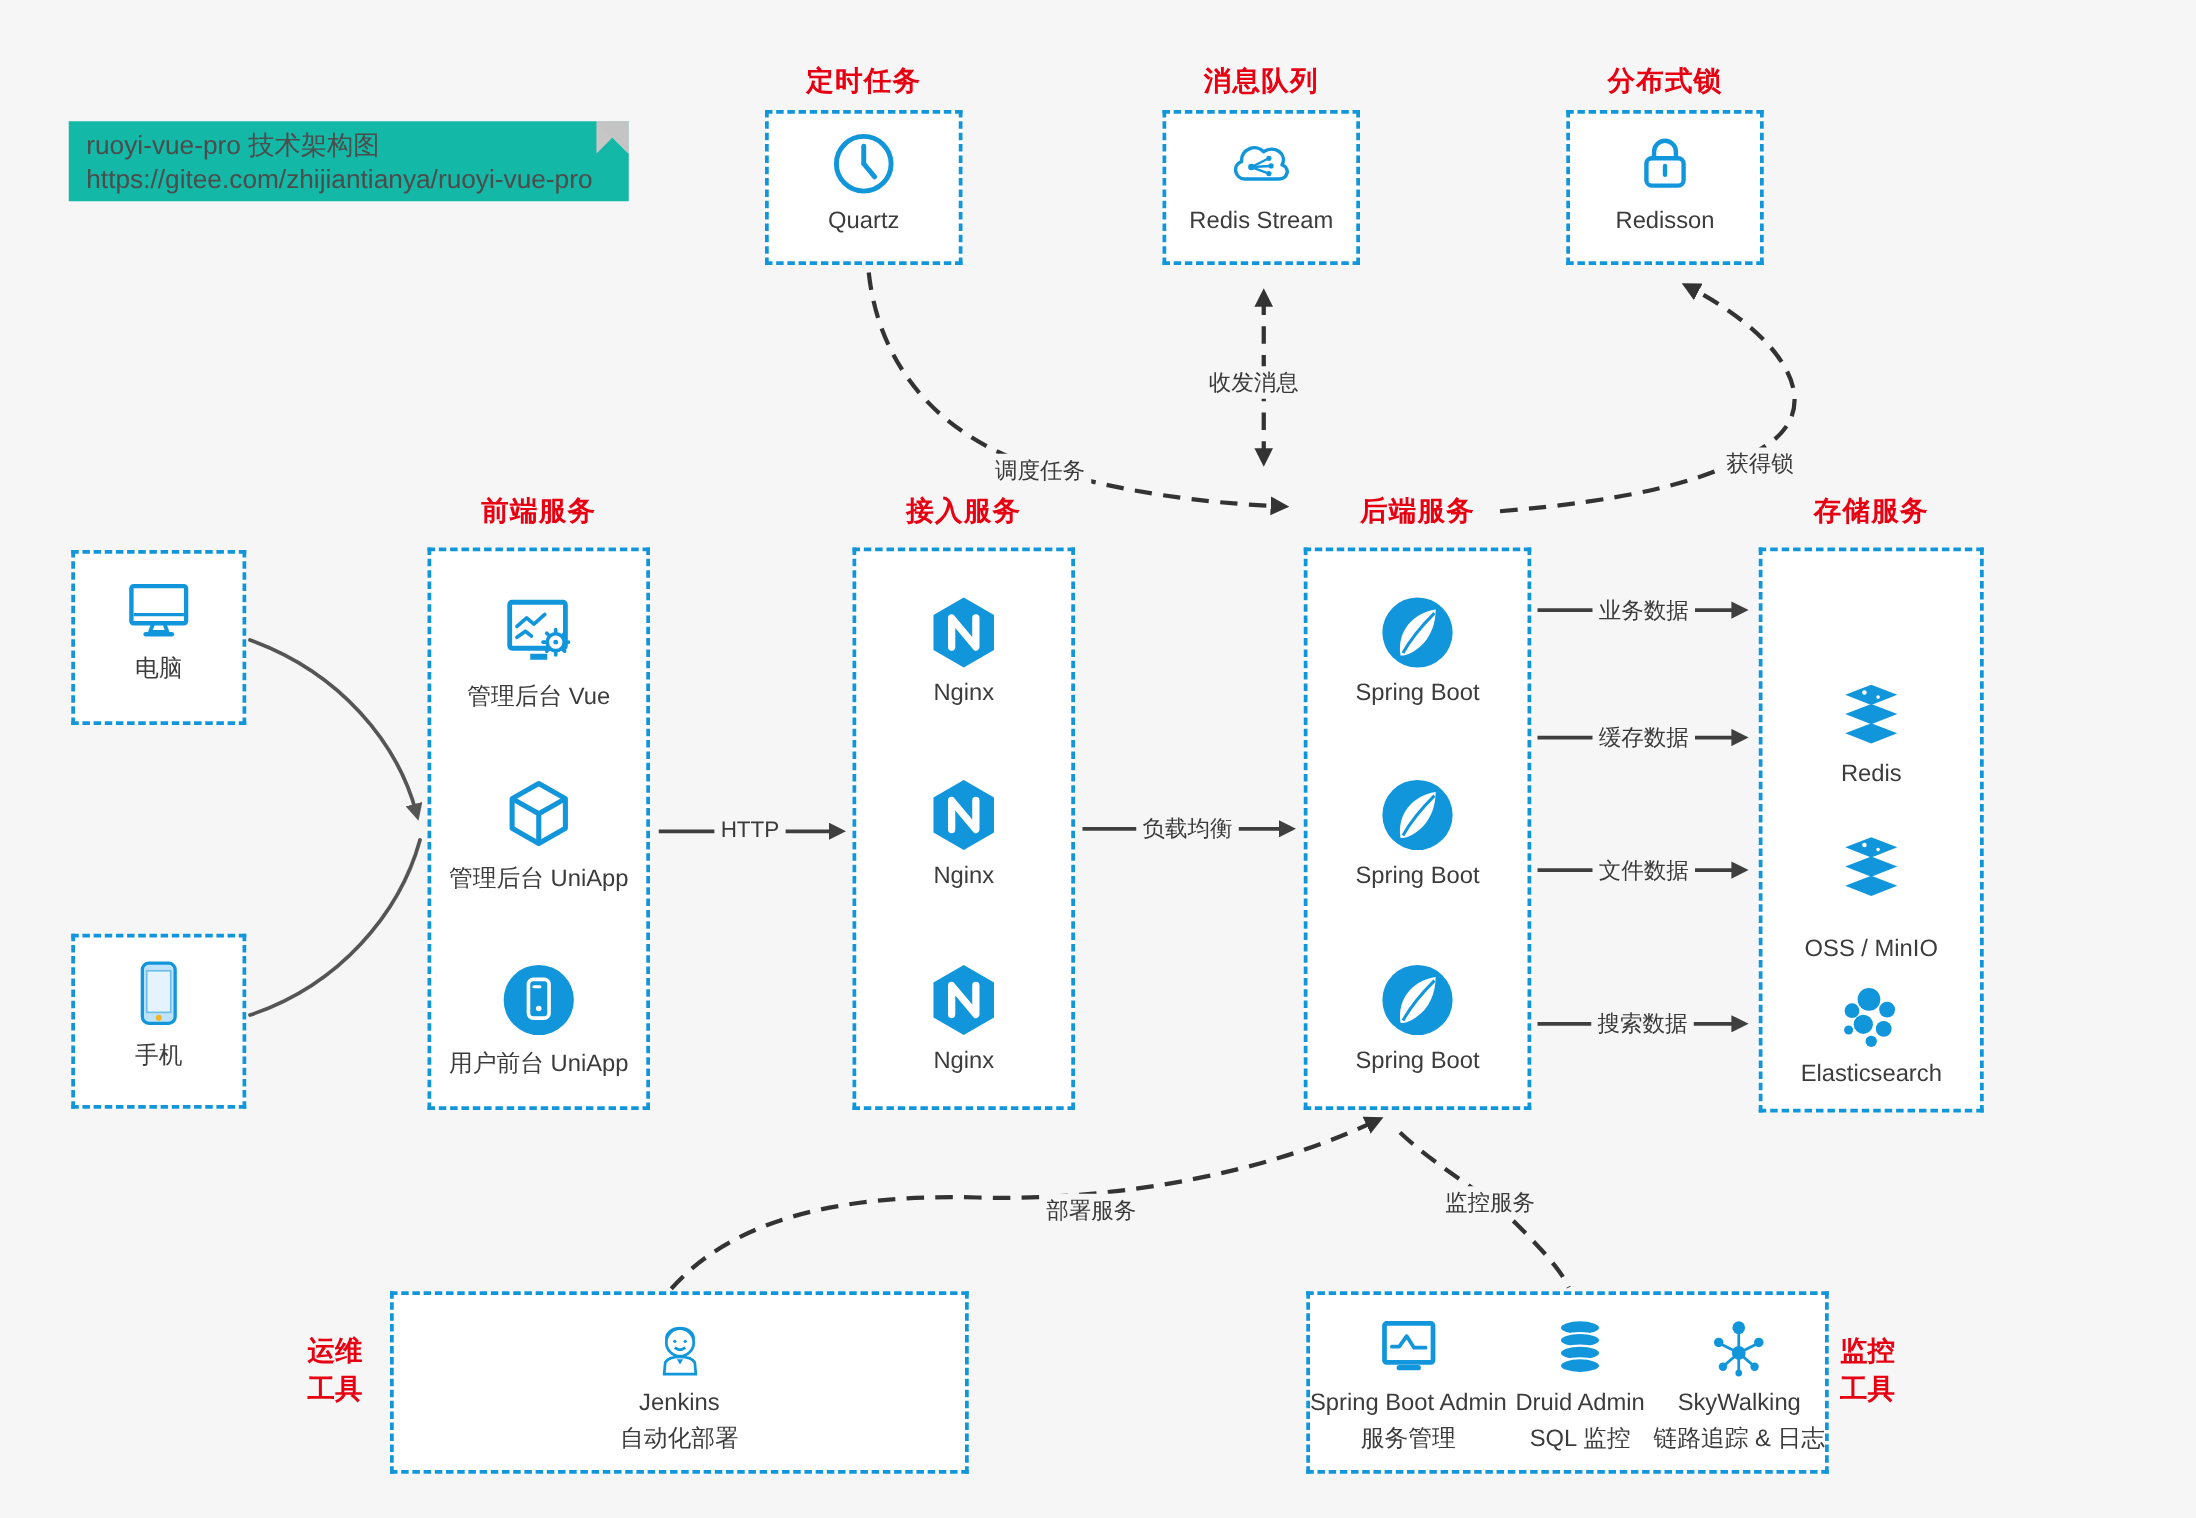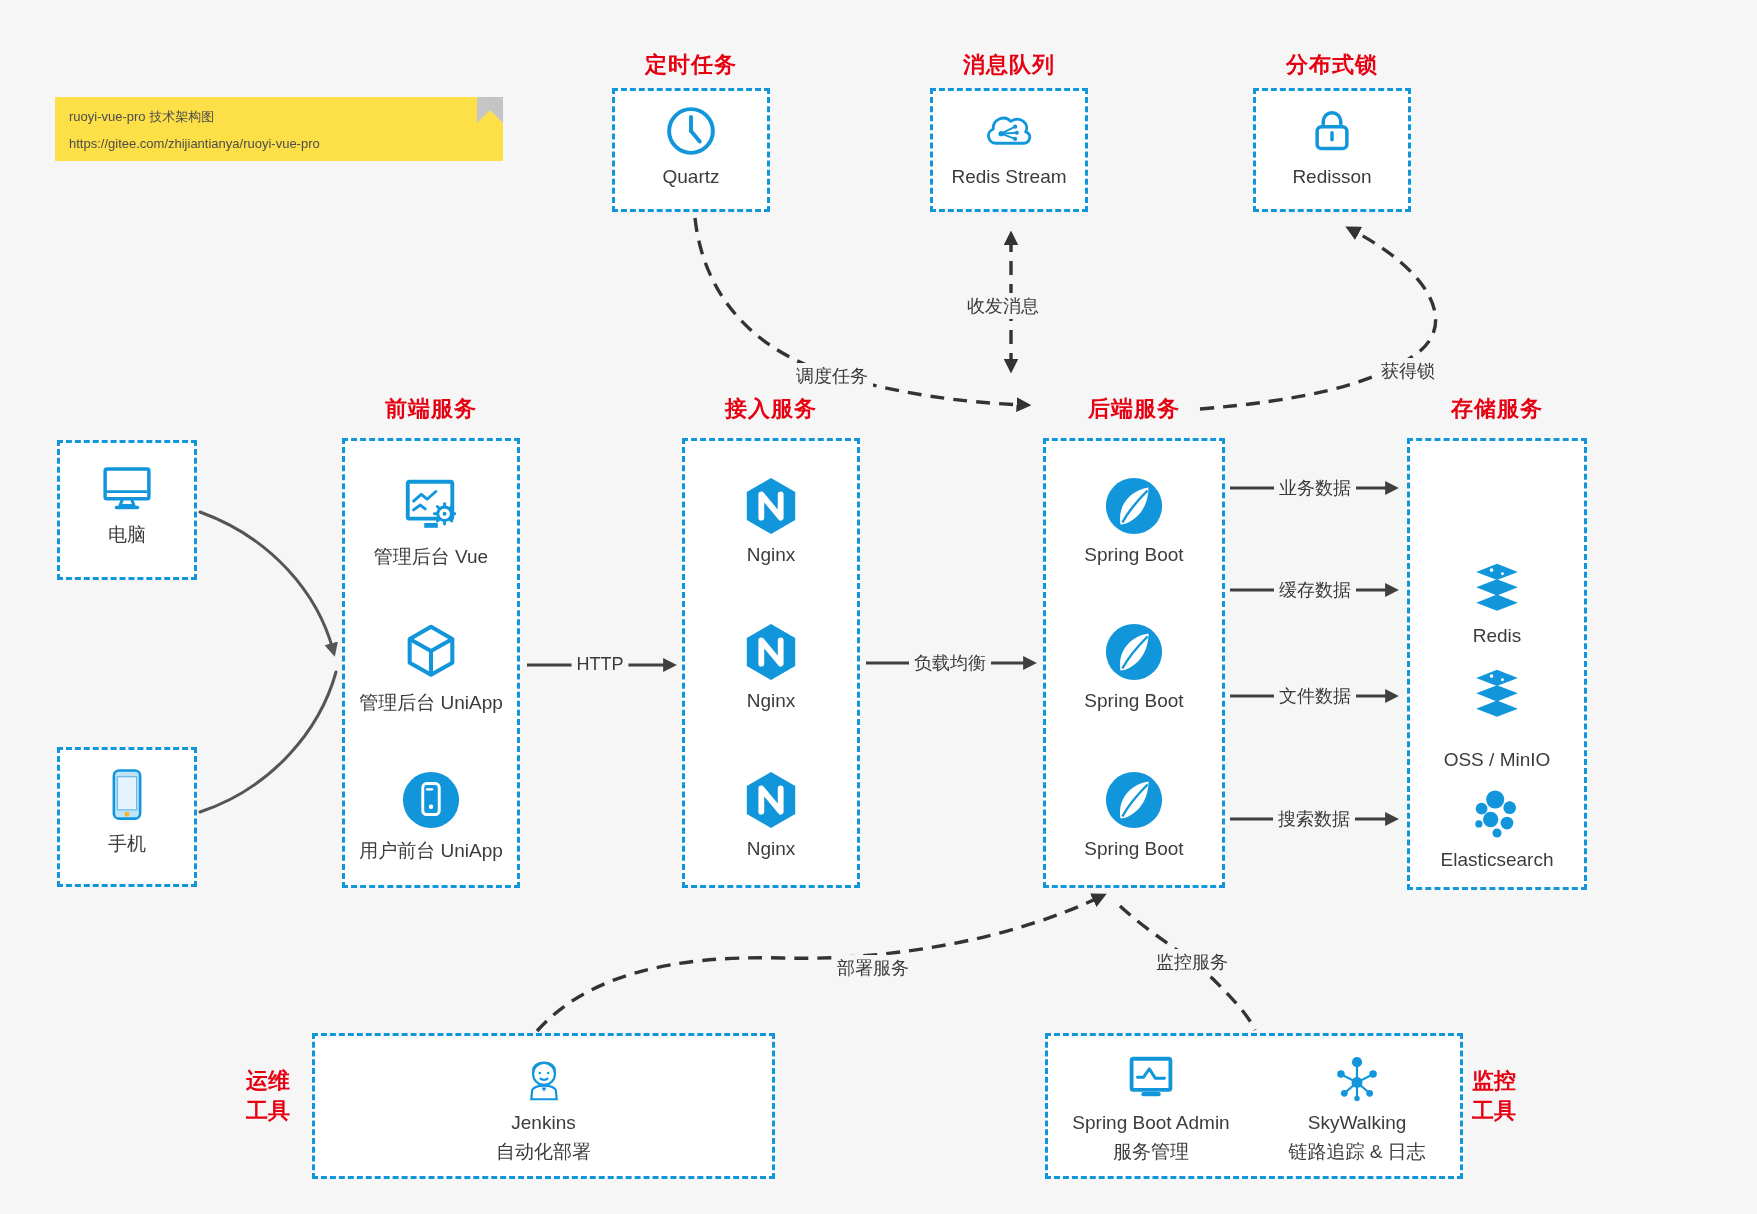--- a/index.html
+++ b/index.html
@@ -20,22 +20,22 @@
   .cell{position:absolute;left:0;width:100%;display:flex;flex-direction:column;align-items:center;gap:7px;}
   .cell .lbl{font-size:19px;color:var(--text);white-space:nowrap;}
 
   .bcells{position:absolute;inset:0;display:flex;}
   .bcell{flex:1;display:flex;flex-direction:column;align-items:center;padding-top:16px;gap:4px;}
   .bcell .nm,.bcell .ds{font-size:19px;color:var(--text);white-space:nowrap;line-height:25px;}
 
   .overlay{position:absolute;left:0;top:0;z-index:5;pointer-events:none;}
   .edge-label{position:absolute;transform:translate(-50%,-50%);font-size:18px;color:#3a3a3a;background:var(--bg);padding:1px 5px;white-space:nowrap;z-index:6;}
 
-  #note{position:absolute;left:55px;top:97px;width:448px;height:64px;background:#fde047;z-index:2;
-        padding:6px 0 0 14px;font-size:13px;line-height:27px;color:#4c4c4c;}
+  #note{position:absolute;left:55px;top:97px;width:448px;height:64px;background:#14b8a6;z-index:2;
+        padding:6px 0 0 14px;font-size:21px;line-height:27px;color:#4c4c4c;}
   #note .fold{position:absolute;right:0;top:0;}
 
   svg.icon{display:block;}
 </style>
 </head>
 <body>
 
 <div id="canvas">
 
   <div id="note">
@@ -207,21 +207,21 @@
         <circle cx="32" cy="32" r="29" fill="#1296db"></circle>
         <path d="M47 13 C28 16 15 31 18 51 C21 51 25 50 28 48 C41 41 47 27 47 13 Z" fill="#fff"></path>
         <path d="M20 49 C27 36 38 24 46 16" stroke="#1296db" stroke-width="2.5" fill="none"></path>
       </svg>
       <div class="lbl">Spring Boot</div>
     </div>
   </div>
 
   <div class="col-title" style="left:1407px;top:394px;width:180px">存储服务</div>
   <div class="dash-box" style="left:1407px;top:438px;width:180px;height:452px">
-    <div class="cell" style="top:120px;gap:6px">
+    <div class="cell" style="top:104px;gap:6px">
       <svg class="icon" width="58" height="58" viewBox="0 0 64 64">
         <g fill="#1296db">
           <path d="M32 3 L55 12 L32 21 L9 12 Z"></path>
           <path d="M32 20 L55 29 L32 38 L9 29 Z"></path>
           <path d="M32 37 L55 46 L32 55 L9 46 Z"></path>
         </g>
         <circle cx="26" cy="10" r="2" fill="#fff"></circle>
           <circle cx="38" cy="14" r="1.6" fill="#fff"></circle>
       </svg>
       <div class="lbl">Redis</div>
@@ -288,20 +288,32 @@
         <svg class="icon" width="54" height="54" viewBox="0 0 64 64">
           <rect x="9" y="8" width="46" height="37" rx="2" fill="none" stroke="#1296db" stroke-width="4.5"></rect>
           <path d="M16 30 h7 l7 -10 7 11 h11" fill="none" stroke="#1296db" stroke-width="3.5" stroke-linecap="round" stroke-linejoin="round"></path>
           <path d="M23 50 h18" stroke="#1296db" stroke-width="5" stroke-linecap="round"></path>
         </svg>
         <div class="nm">Spring Boot Admin</div>
         <div class="ds">服务管理</div>
       </div>
       <div class="bcell">
         <svg class="icon" width="54" height="54" viewBox="0 0 64 64">
+          <g fill="#1296db" stroke="#fff" stroke-width="2">
+            <ellipse cx="32" cy="12" rx="19" ry="7"></ellipse>
+            <ellipse cx="32" cy="24" rx="19" ry="7"></ellipse>
+            <ellipse cx="32" cy="36" rx="19" ry="7"></ellipse>
+            <ellipse cx="32" cy="48" rx="19" ry="7"></ellipse>
+          </g>
+        </svg>
+        <div class="nm">Druid Admin</div>
+        <div class="ds">SQL 监控</div>
+      </div>
+      <div class="bcell">
+        <svg class="icon" width="54" height="54" viewBox="0 0 64 64">
           <g stroke="#1296db" stroke-width="2.6">
             <path d="M32 36 L32 14"></path>
               <path d="M32 36 L14 27"></path>
               <path d="M32 36 L50 27"></path>
             <path d="M32 36 L18 48"></path>
               <path d="M32 36 L46 48"></path>
               <path d="M32 36 L32 54"></path>
           </g>
           <g fill="#1296db">
             <circle cx="32" cy="36" r="6.5"></circle>

